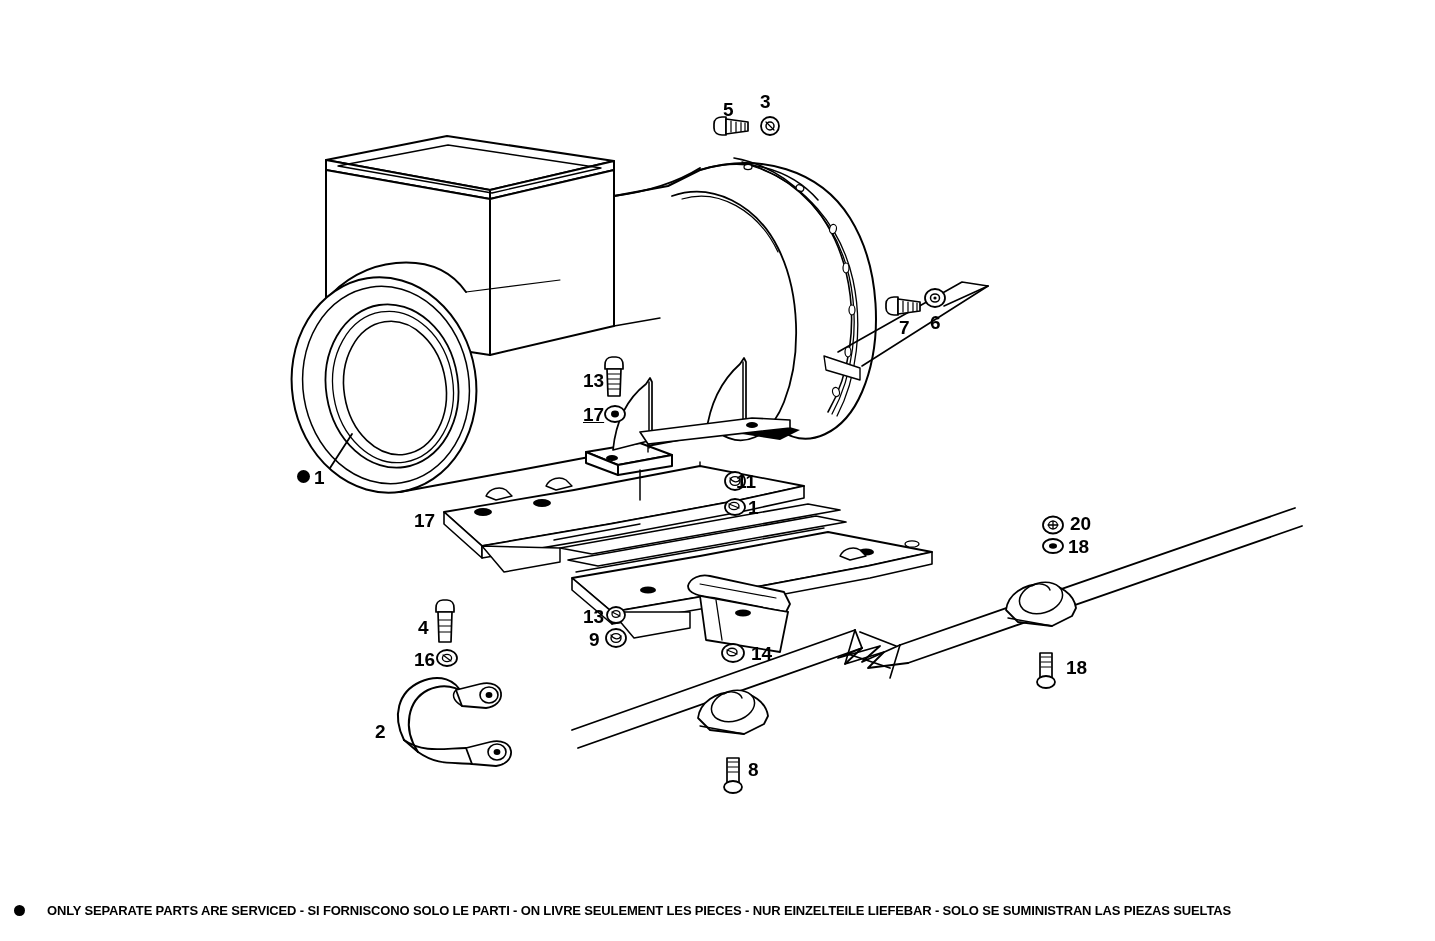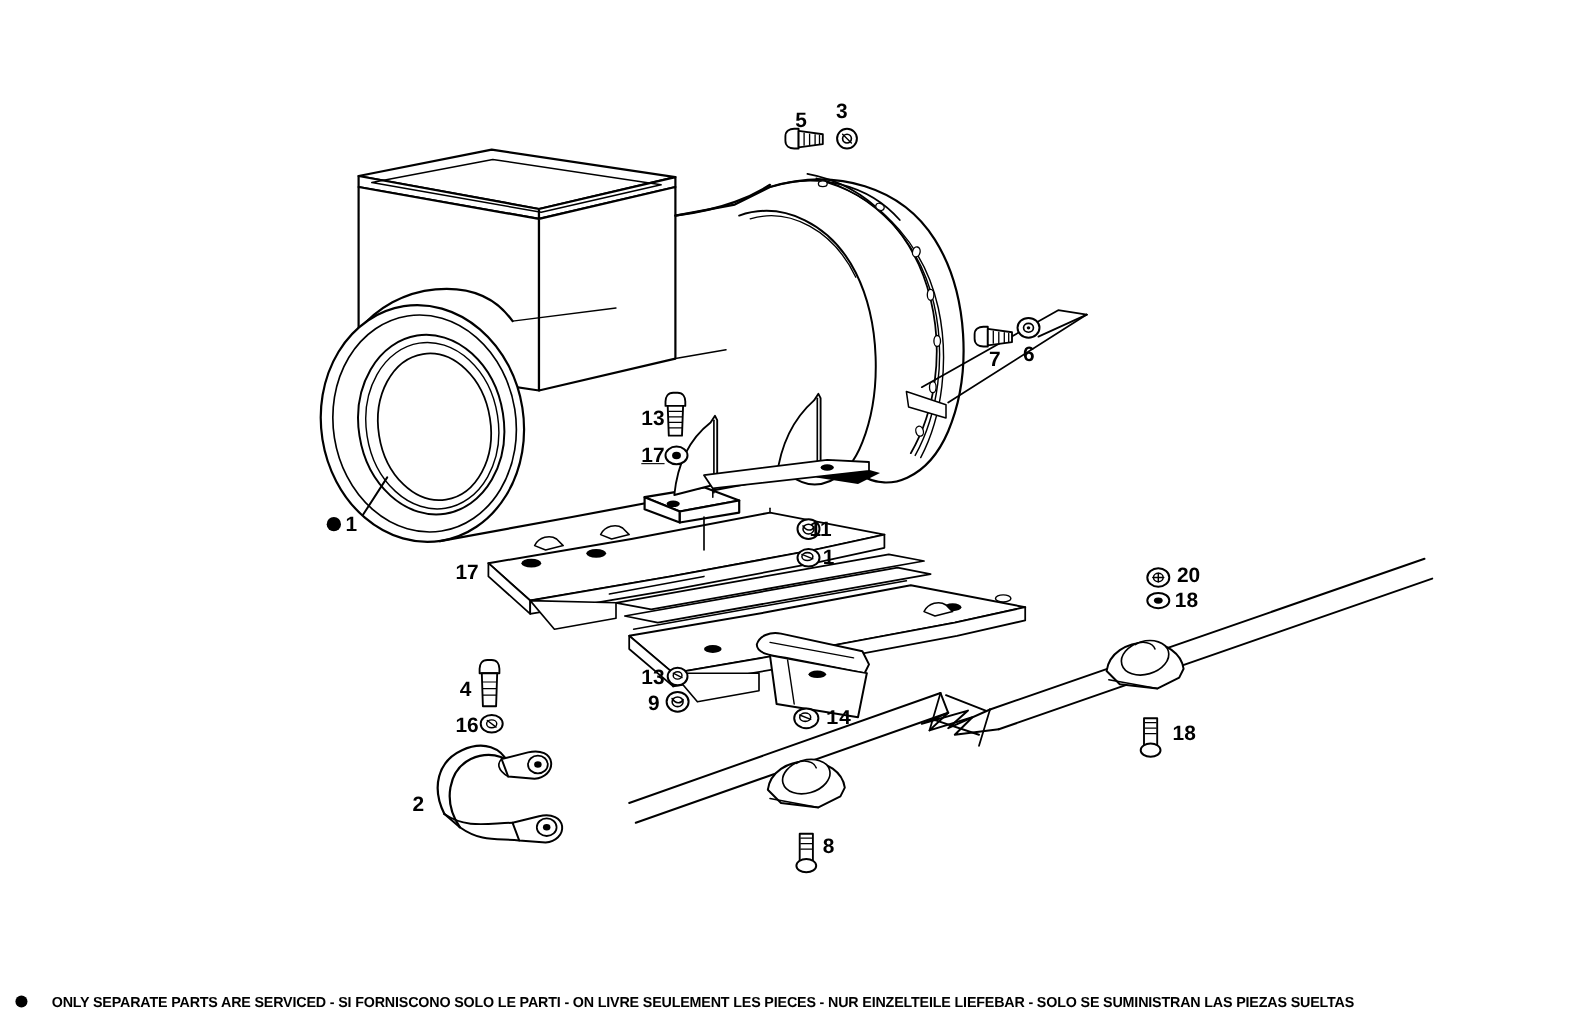--- a/index.html
+++ b/index.html
@@ -388,21 +388,21 @@
   <div class="lbl" style="left:418px; top:618px;">4</div>
   <div class="lbl" style="left:723px; top:100px;">5</div>
   <div class="lbl" style="left:930px; top:313px;">6</div>
   <div class="lbl" style="left:899px; top:318px;">7</div>
   <div class="lbl" style="left:748px; top:760px;">8</div>
   <div class="lbl" style="left:589px; top:630px;">9</div>
   <div class="lbl" style="left:748px; top:498px;">1</div>
   <div class="lbl" style="left:736px; top:472px;">11</div>
   <div class="lbl" style="left:414px; top:511px;">17</div>
   <div class="lbl" style="left:583px; top:607px;">13</div>
-  <div class="lbl" style="left:751px; top:644px;font-family:Liberation Mono, monospace;">14</div>
+  <div class="lbl" style="left:751px; top:644px;">14</div>
   <div class="lbl" style="left:583px; top:371px;">13</div>
   <div class="lbl" style="left:414px; top:650px;">16</div>
   <div class="lbl" style="left:583px; top:405px;text-decoration:underline;">17</div>
   <div class="lbl" style="left:1066px; top:658px;">18</div>
   <div class="lbl" style="left:1068px; top:537px;">18</div>
   <div class="lbl" style="left:1070px; top:514px;">20</div>
 
   <div class="footer-row">
     <div class="footer-bullet"></div>
     <div class="footer-text">ONLY SEPARATE PARTS ARE SERVICED - SI FORNISCONO SOLO LE PARTI - ON LIVRE SEULEMENT LES PIECES - NUR EINZELTEILE LIEFEBAR - SOLO SE SUMINISTRAN LAS PIEZAS SUELTAS</div>

